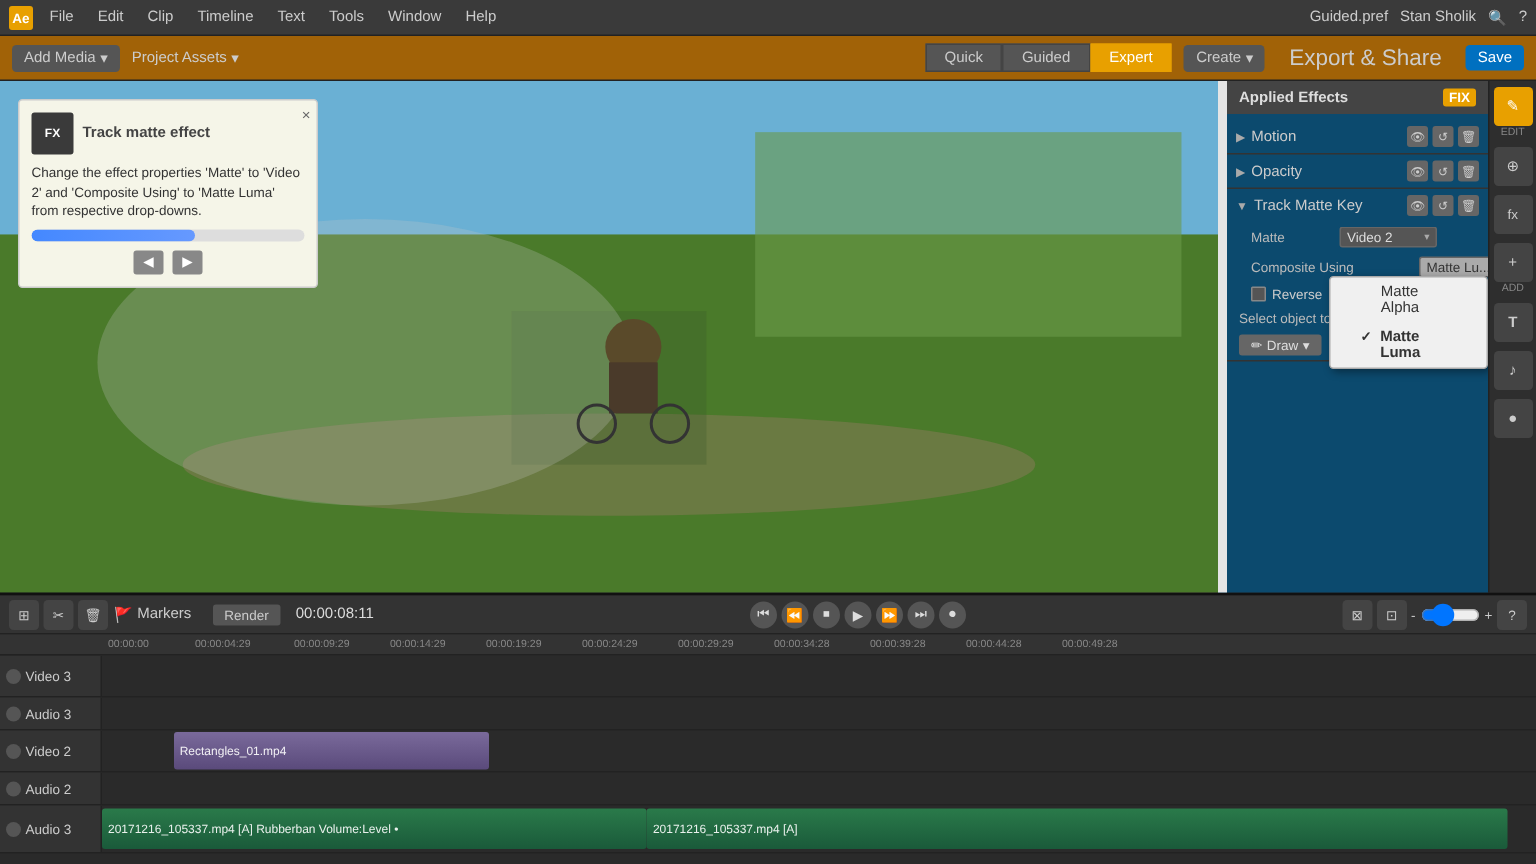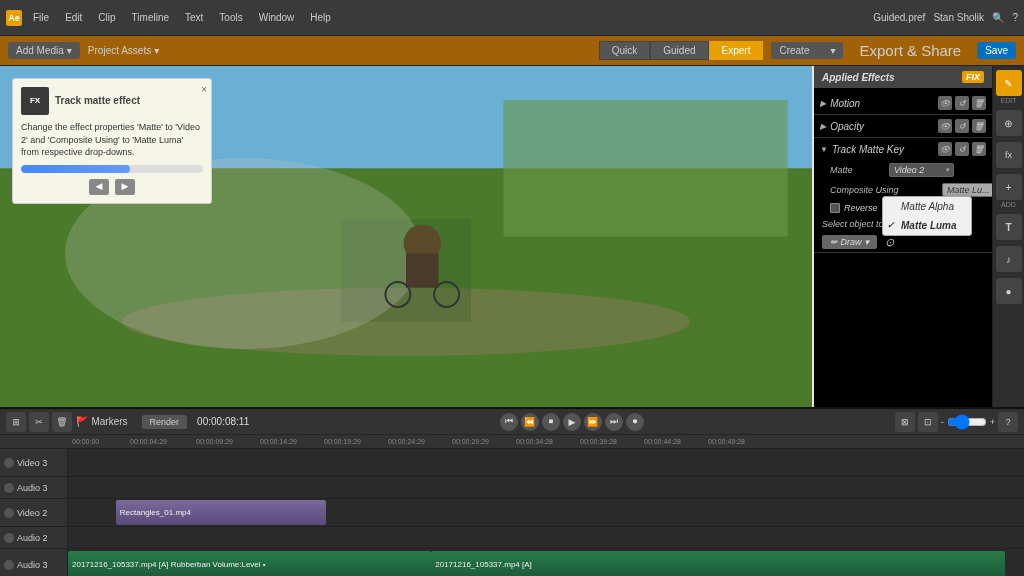--- a/index.html
+++ b/index.html
@@ -1,40 +1,40 @@
 <!DOCTYPE html>
 <html><head>
   <meta charset="utf-8">
   <style>
     * { margin: 0; padding: 0; box-sizing: border-box; }
     body { width: 1024px; height: 576px; overflow: hidden; background: #2b2b2b; font-family: 'Arial', sans-serif; font-size: 11px; color: #ccc; }
 
     
     #menubar {
-      height: 36px; background: #3a3a3a; display: flex; align-items: center; padding: 0 6px;
+      height: 24px; background: #3a3a3a; display: flex; align-items: center; padding: 0 6px;
       border-bottom: 1px solid #222; font-size: 10px; color: #ccc;
     }
     #menubar .logo { width: 16px; height: 16px; background: #e8a000; border-radius: 2px; margin-right: 8px; display: flex; align-items: center; justify-content: center; font-size: 9px; font-weight: bold; color: white; }
     #menubar .menu-items { display: flex; gap: 10px; }
     #menubar .menu-item { cursor: pointer; padding: 0 3px; }
     #menubar .right { margin-left: auto; display: flex; align-items: center; gap: 8px; font-size: 10px; }
 
     
     #toolbar {
       height: 30px; background: #a16207; display: flex; align-items: center; padding: 0 8px;
       border-bottom: 1px solid #222; gap: 8px;
     }
     #toolbar .add-media { background: #555; padding: 3px 8px; border-radius: 3px; cursor: pointer; font-size: 10px; display: flex; align-items: center; gap: 3px; }
     #toolbar .project-assets { font-size: 10px; cursor: pointer; display: flex; align-items: center; gap: 3px; }
     #toolbar .spacer { flex: 1; }
     #toolbar .mode-tabs { display: flex; gap: 0; }
     #toolbar .mode-tab { padding: 3px 12px; cursor: pointer; background: #555; font-size: 10px; border: 1px solid #444; }
     #toolbar .mode-tab.active { background: #e8a000; color: white; border-color: #e8a000; }
     #toolbar .right-btns { display: flex; align-items: center; gap: 8px; margin-left: auto; }
-    #toolbar .create-btn { background: #555; padding: 3px 8px; border-radius: 3px; cursor: pointer; font-size: 10px; display: flex; align-items: center; gap: 21px; }
+    #toolbar .create-btn { background: #555; padding: 3px 8px; border-radius: 3px; cursor: pointer; font-size: 10px; display: flex; align-items: center; gap: 3px; }
     #toolbar .export-btn { padding: 3px 8px; font-size: 15px; cursor: pointer; display: flex; align-items: center; gap: 3px; }
     #toolbar .save-btn { background: #0070c0; color: white; padding: 3px 8px; border-radius: 3px; font-size: 10px; cursor: pointer; }
 
     
     #main { display: flex; height: calc(576px - 20px - 30px - 185px); }
 
     
     #preview { flex: 1; background: #1a1a1a; position: relative; overflow: hidden; }
     #preview-video { width: 100%; height: 100%; background: linear-gradient(135deg, #2a4a1a 0%, #3a6a2a 30%, #4a7a3a 60%, #8a9a5a 100%); position: relative; }
     
@@ -48,40 +48,40 @@
     }
     #tooltip-box .tooltip-header { display: flex; align-items: center; gap: 6px; margin-bottom: 6px; font-size: 10px; font-weight: bold; color: #444; }
     #tooltip-box .tooltip-icon { width: 28px; height: 28px; background: #3a3a3a; border-radius: 2px; display: flex; align-items: center; justify-content: center; color: white; font-size: 8px; flex-shrink: 0; }
     #tooltip-box .close-btn { position: absolute; top: 4px; right: 4px; cursor: pointer; color: #666; font-size: 10px; }
     #tooltip-box .progress-bar { height: 8px; background: #ddd; border-radius: 4px; margin-top: 6px; overflow: hidden; }
     #tooltip-box .progress-fill { height: 100%; width: 60%; background: linear-gradient(90deg, #4488ff, #6699ff); border-radius: 4px; }
     #tooltip-box .nav-btns { display: flex; justify-content: center; gap: 6px; margin-top: 6px; }
     #tooltip-box .nav-btn { width: 20px; height: 16px; background: #888; border-radius: 2px; display: flex; align-items: center; justify-content: center; cursor: pointer; font-size: 9px; color: white; }
 
     
-    #right-panel { width: 180px; background: #000000; border-left: 2px solid #e5e5e5; display: flex; flex-direction: column; font-style: italic; }
+    #right-panel { width: 180px; background: #0c4a6e; border-left: 6px solid #e5e5e5; display: flex; flex-direction: column; }
     #applied-effects-header { background: #444; padding: 5px 8px; font-size: 10px; font-weight: bold; color: #ddd; display: flex; align-items: center; justify-content: space-between; }
     #effects-content { flex: 1; overflow-y: auto; padding: 4px 0; }
     .effect-group { border-bottom: 1px solid #333; }
     .effect-group-header { display: flex; align-items: center; padding: 4px 6px; cursor: pointer; font-size: 10px; gap: 4px; }
     .effect-group-header .arrow { font-size: 8px; color: #aaa; }
     .effect-group-header .icons { margin-left: auto; display: flex; gap: 3px; }
     .effect-group-header .icon-btn { width: 14px; height: 14px; background: #666; border-radius: 2px; display: flex; align-items: center; justify-content: center; cursor: pointer; font-size: 8px; }
     .effect-row { display: flex; align-items: center; padding: 3px 8px 3px 16px; gap: 4px; font-size: 10px; }
     .effect-row label { color: #bbb; min-width: 55px; font-size: 9px; }
     .effect-row .dropdown { background: #555; border: 1px solid #666; border-radius: 2px; padding: 1px 4px; font-size: 9px; color: #ddd; cursor: pointer; position: relative; display: flex; align-items: center; justify-content: space-between; min-width: 60px; }
     .dropdown-arrow { font-size: 7px; color: #aaa; }
 
     
     #composite-dropdown {
       position: absolute; background: #f0f0f0; border: 1px solid #aaa; border-radius: 3px;
       z-index: 100; min-width: 90px; box-shadow: 2px 2px 6px rgba(0,0,0,0.4);
       font-size: 10px; color: #333;
     }
-    #composite-dropdown .dropdown-item { padding: 4px 4px; cursor: pointer; display: flex; gap: 4px; }
+    #composite-dropdown .dropdown-item { padding: 4px 20px; cursor: pointer; display: flex; gap: 4px; }
     #composite-dropdown .dropdown-item.selected { font-weight: bold; }
     #composite-dropdown .check { font-size: 9px; color: #333; width: 10px; }
 
     .reverse-row { display: flex; align-items: center; padding: 3px 8px 3px 16px; gap: 4px; font-size: 9px; }
     .checkbox-small { width: 10px; height: 10px; background: #555; border: 1px solid #888; border-radius: 1px; }
     .select-obj-text { padding: 3px 8px; font-size: 9px; color: #bbb; }
     .draw-row { display: flex; align-items: center; padding: 3px 8px; gap: 4px; }
     .draw-btn { background: #666; border-radius: 2px; padding: 2px 8px; font-size: 9px; color: #ddd; cursor: pointer; display: flex; align-items: center; gap: 3px; }
 
     

